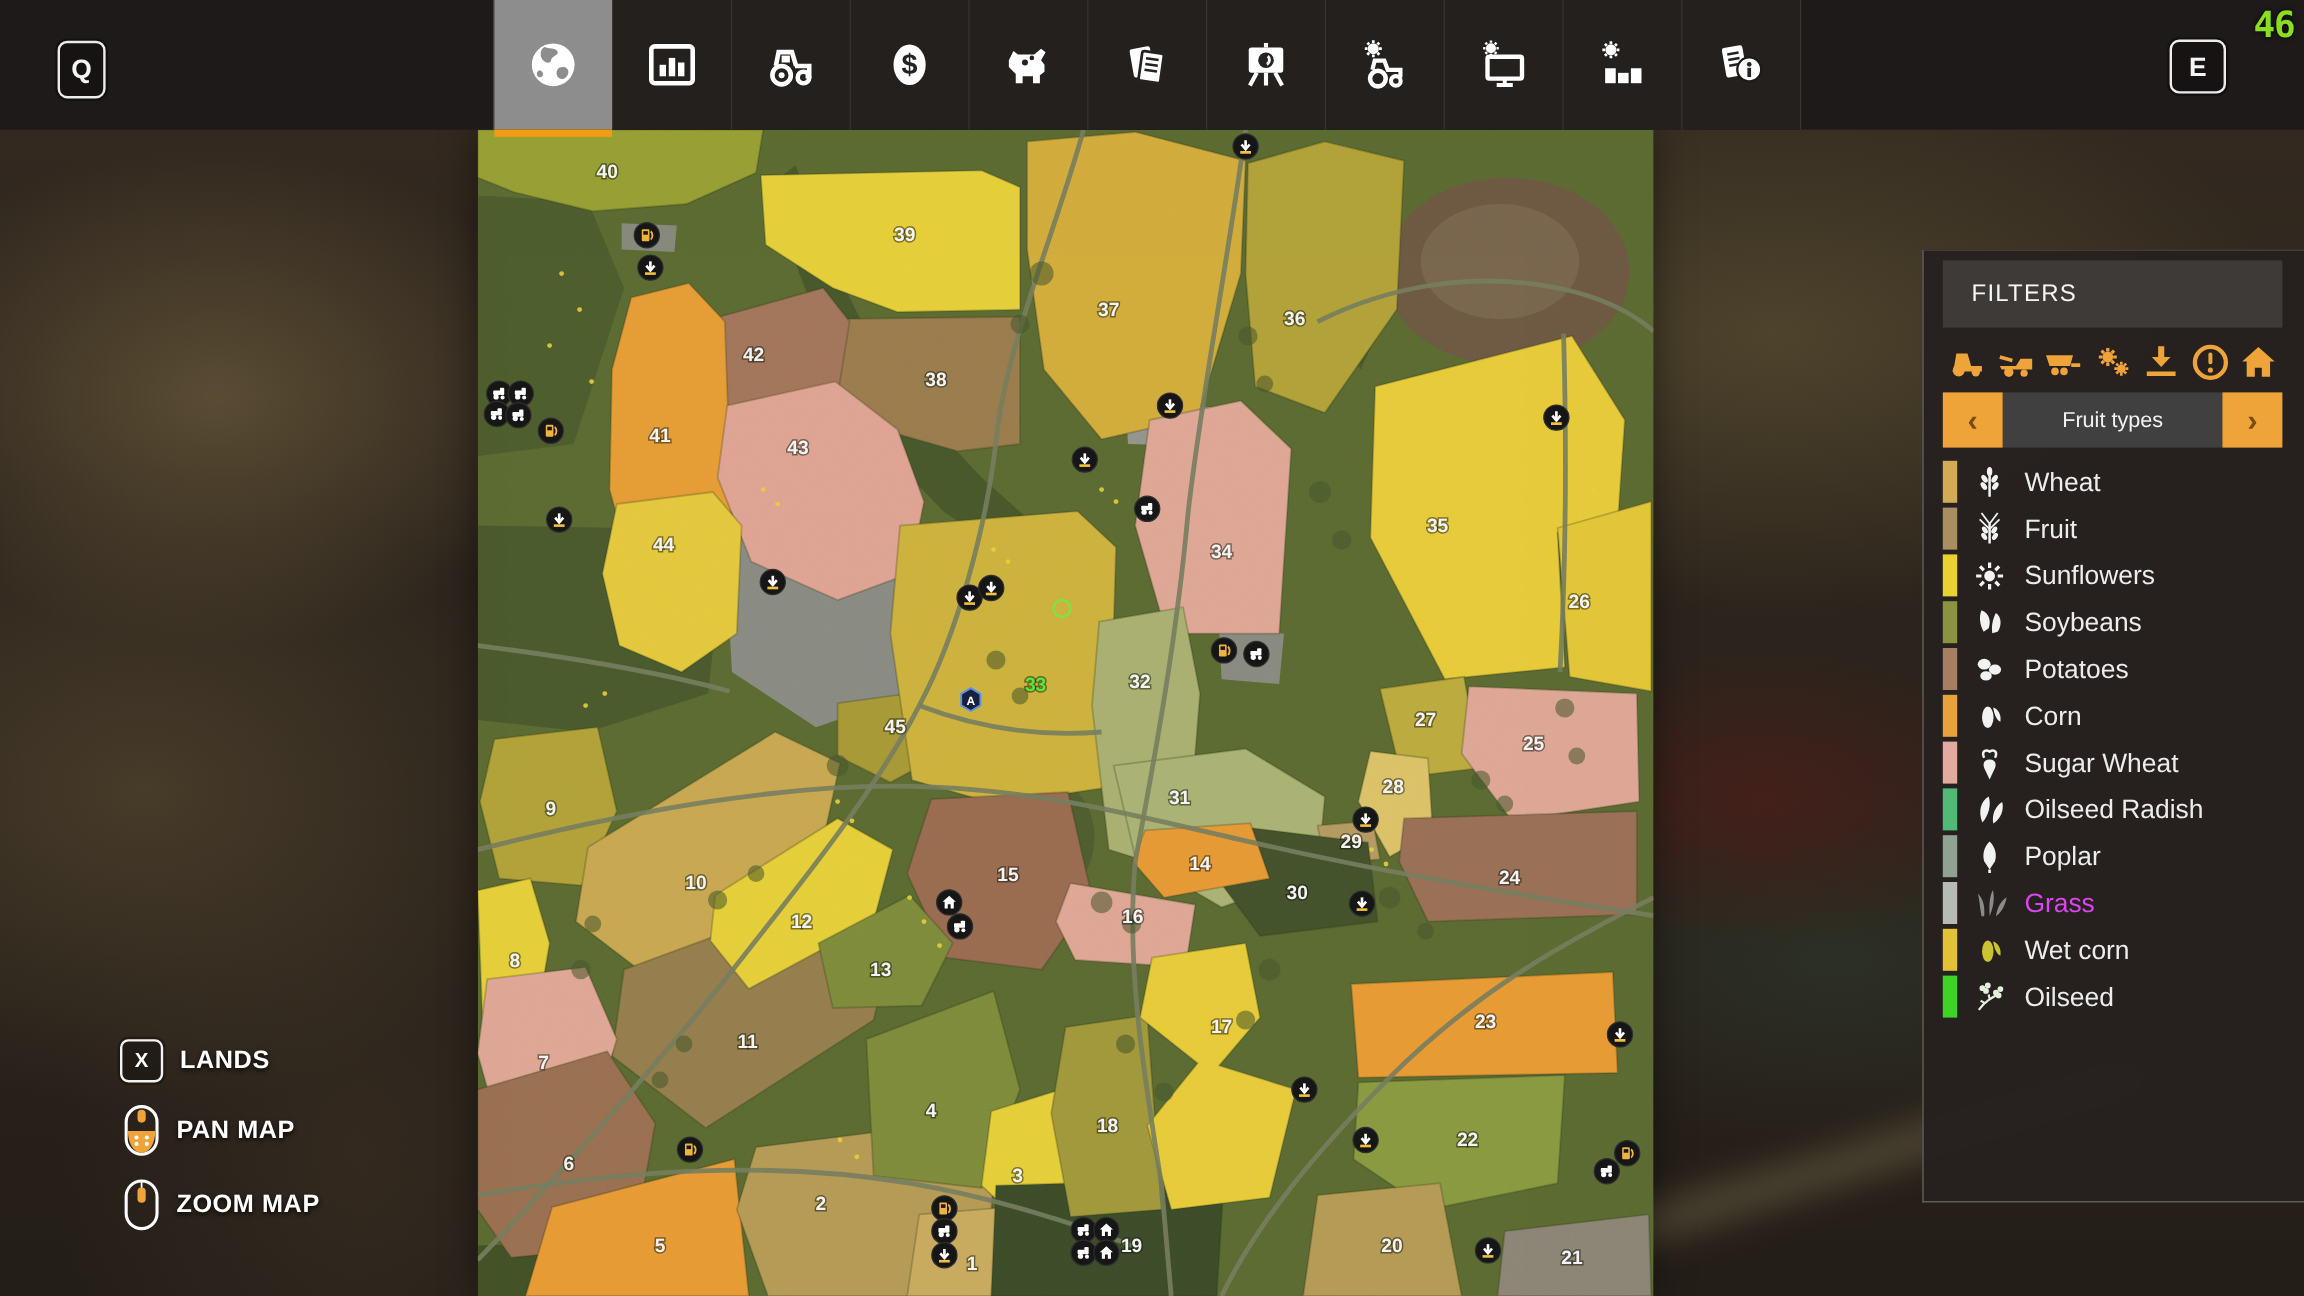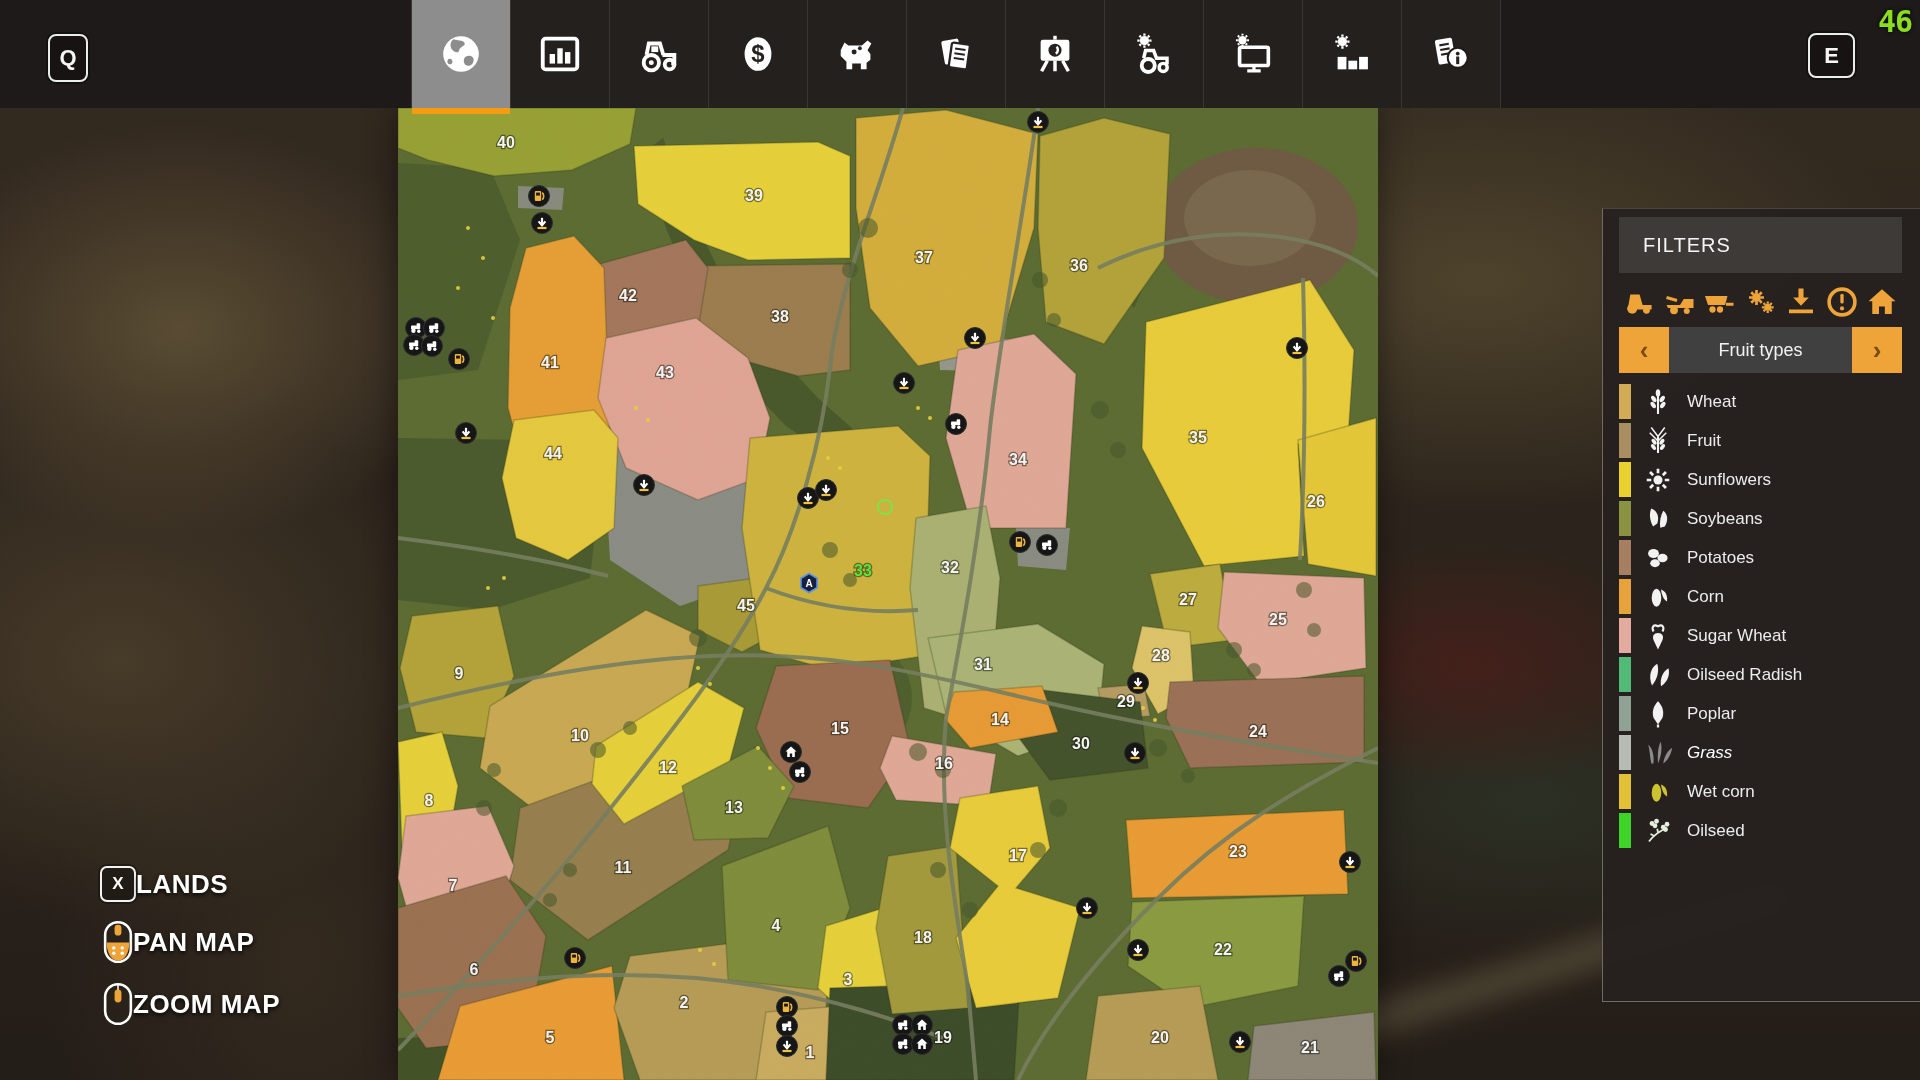--- a/index.html
+++ b/index.html
@@ -71,21 +71,21 @@
   .legend{position:absolute;left:100px;top:866px;z-index:40;}
   .legend .row{display:flex;align-items:center;margin-bottom:18px;}
   .keycap{
     box-sizing:border-box;width:36px;height:36px;border:2.5px solid #f2f2f2;border-radius:7px;
     background:rgba(18,15,14,.45);color:#fff;font-weight:bold;font-size:17px;
     display:flex;align-items:center;justify-content:center;
     box-shadow:0 0 0 2px rgba(0,0,0,.3);
   }
   .legend .mouse{width:30px;height:44px;display:block;margin-left:3px;}
   .legend .lab{
-    color:#fff;font-weight:bold;font-size:26px;letter-spacing:.5px;
+    margin-left:14px;color:#fff;font-weight:bold;font-size:21px;letter-spacing:.5px;
     text-shadow:0 2px 4px rgba(0,0,0,.9);
   }
   
   .panel{
     position:absolute;left:1602px;top:208px;width:318px;height:794px;z-index:40;
     background:rgba(38,33,31,.97);box-sizing:border-box;
     border-left:1px solid #6f6b66;border-bottom:1px solid #6f6b66;border-top:1px solid #494440;
     padding:8px 18px 0 16px;
   }
   .panel-header{
@@ -107,22 +107,22 @@
   }
   .sel-mid{
     flex:1;background:#404040;display:flex;align-items:center;justify-content:center;
     color:#f2f2f2;font-size:18px;
   }
   .fruit-list{margin-top:9px;}
   .fruit-row{height:39px;display:flex;align-items:center;cursor:pointer;}
   .fruit-row .swatch{width:12px;height:35px;margin-right:12px;flex:none;}
   .fruit-row .fic{width:30px;height:30px;flex:none;margin-right:14px;}
   .fruit-row .fic svg{width:30px;height:30px;display:block;}
-  .fruit-row .flabel{color:#ececec;font-size:17px;}
-  .fruit-row.disabled .flabel{color:#ffffff;font-style:italic;}
+  .fruit-row .flabel{color:#ececec;font-size:22px;}
+  .fruit-row.disabled .flabel{color:#d946ef;}
 </style>
 </head>
 <body>
 
 <div class="bg"></div>
 <div class="bg-streak"></div>
 
 <div class="map-wrap">
     <svg viewBox="0 0 980 972" width="980" height="972">
       <defs>

